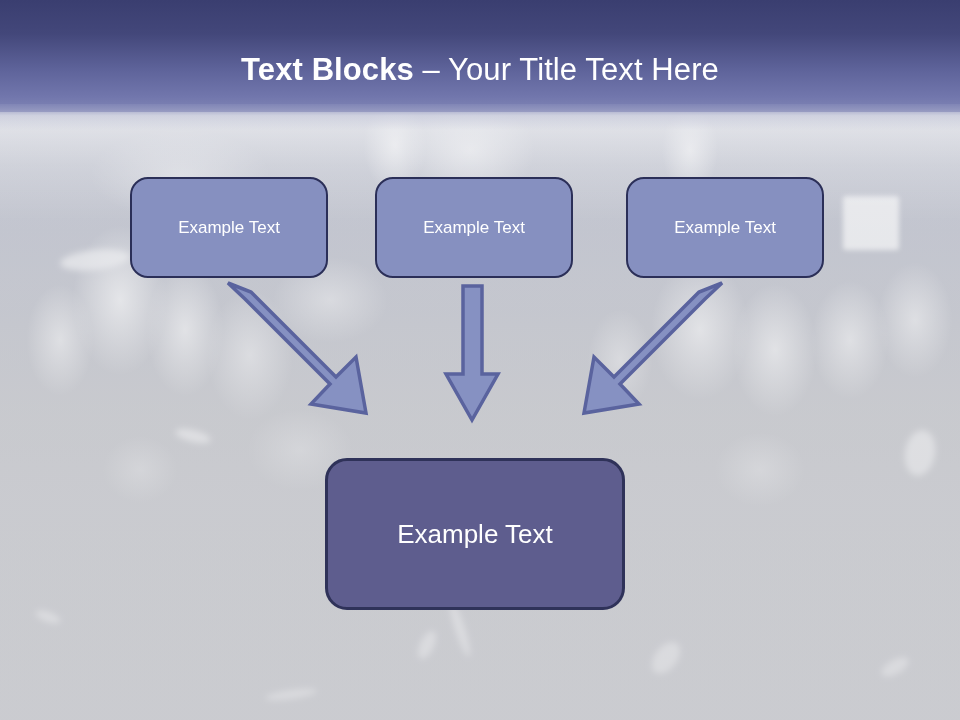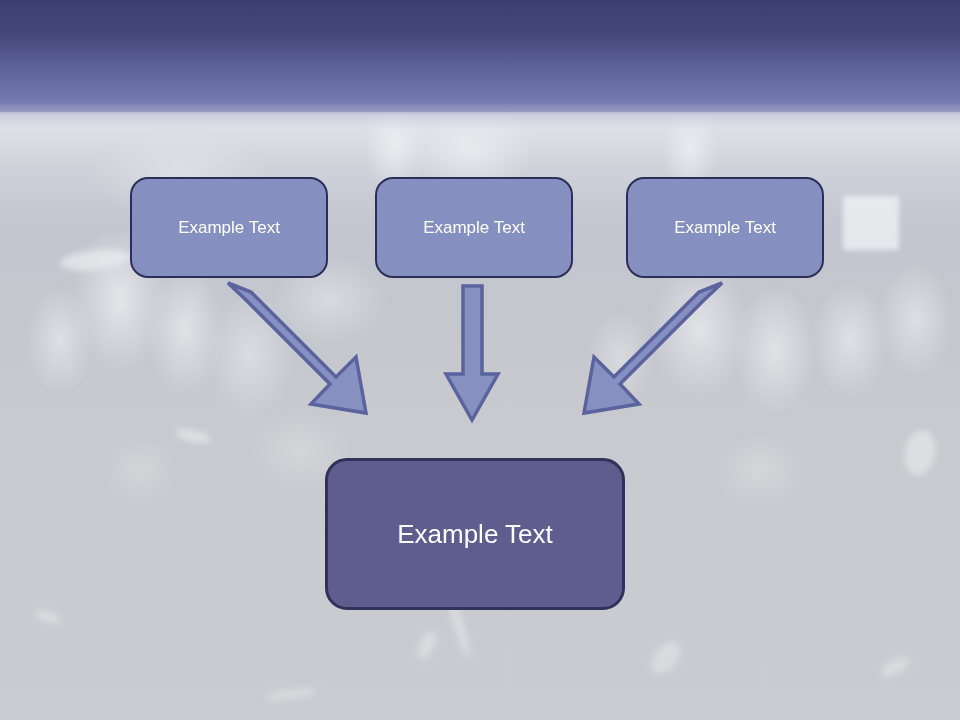--- a/index.html
+++ b/index.html
@@ -172,20 +172,23 @@
   <div class="bg-fleck" style="left:760px;top:180px;width:40px;height:16px;transform:rotate(-12deg);"></div>
   <div class="bg-fleck" style="left:175px;top:430px;width:36px;height:12px;transform:rotate(14deg);"></div>
   <div class="bg-fleck" style="left:905px;top:430px;width:30px;height:46px;transform:rotate(10deg);"></div>
   <div class="bg-fleck" style="left:60px;top:250px;width:70px;height:20px;transform:rotate(-6deg);"></div>
 
   <div class="bg-haze"></div>
   <div class="bg-veil"></div>
 
   <div class="header-band"></div>
   <div class="header-fade"></div>
+  <div class="slide-title">
+    <span class="t-bold">Text Blocks</span><span class="t-reg"> – Your Title Text Here</span>
+  </div>
 
   <svg class="arrow-layer" width="960" height="720" viewBox="0 0 960 720">
 
     <g>
       <polygon points="228,283 251,292 336,377 356,357 366,413 311,404 330,384 245,299" fill="#8691c2" stroke="#5a639e" stroke-width="3.5" stroke-linejoin="miter"></polygon>
     </g>
 
     <g>
       <polygon points="463,286 482,286 482,374 498,374 472,420 446,374 463,374" fill="#8691c2" stroke="#5a639e" stroke-width="3.5" stroke-linejoin="miter"></polygon>
     </g>

